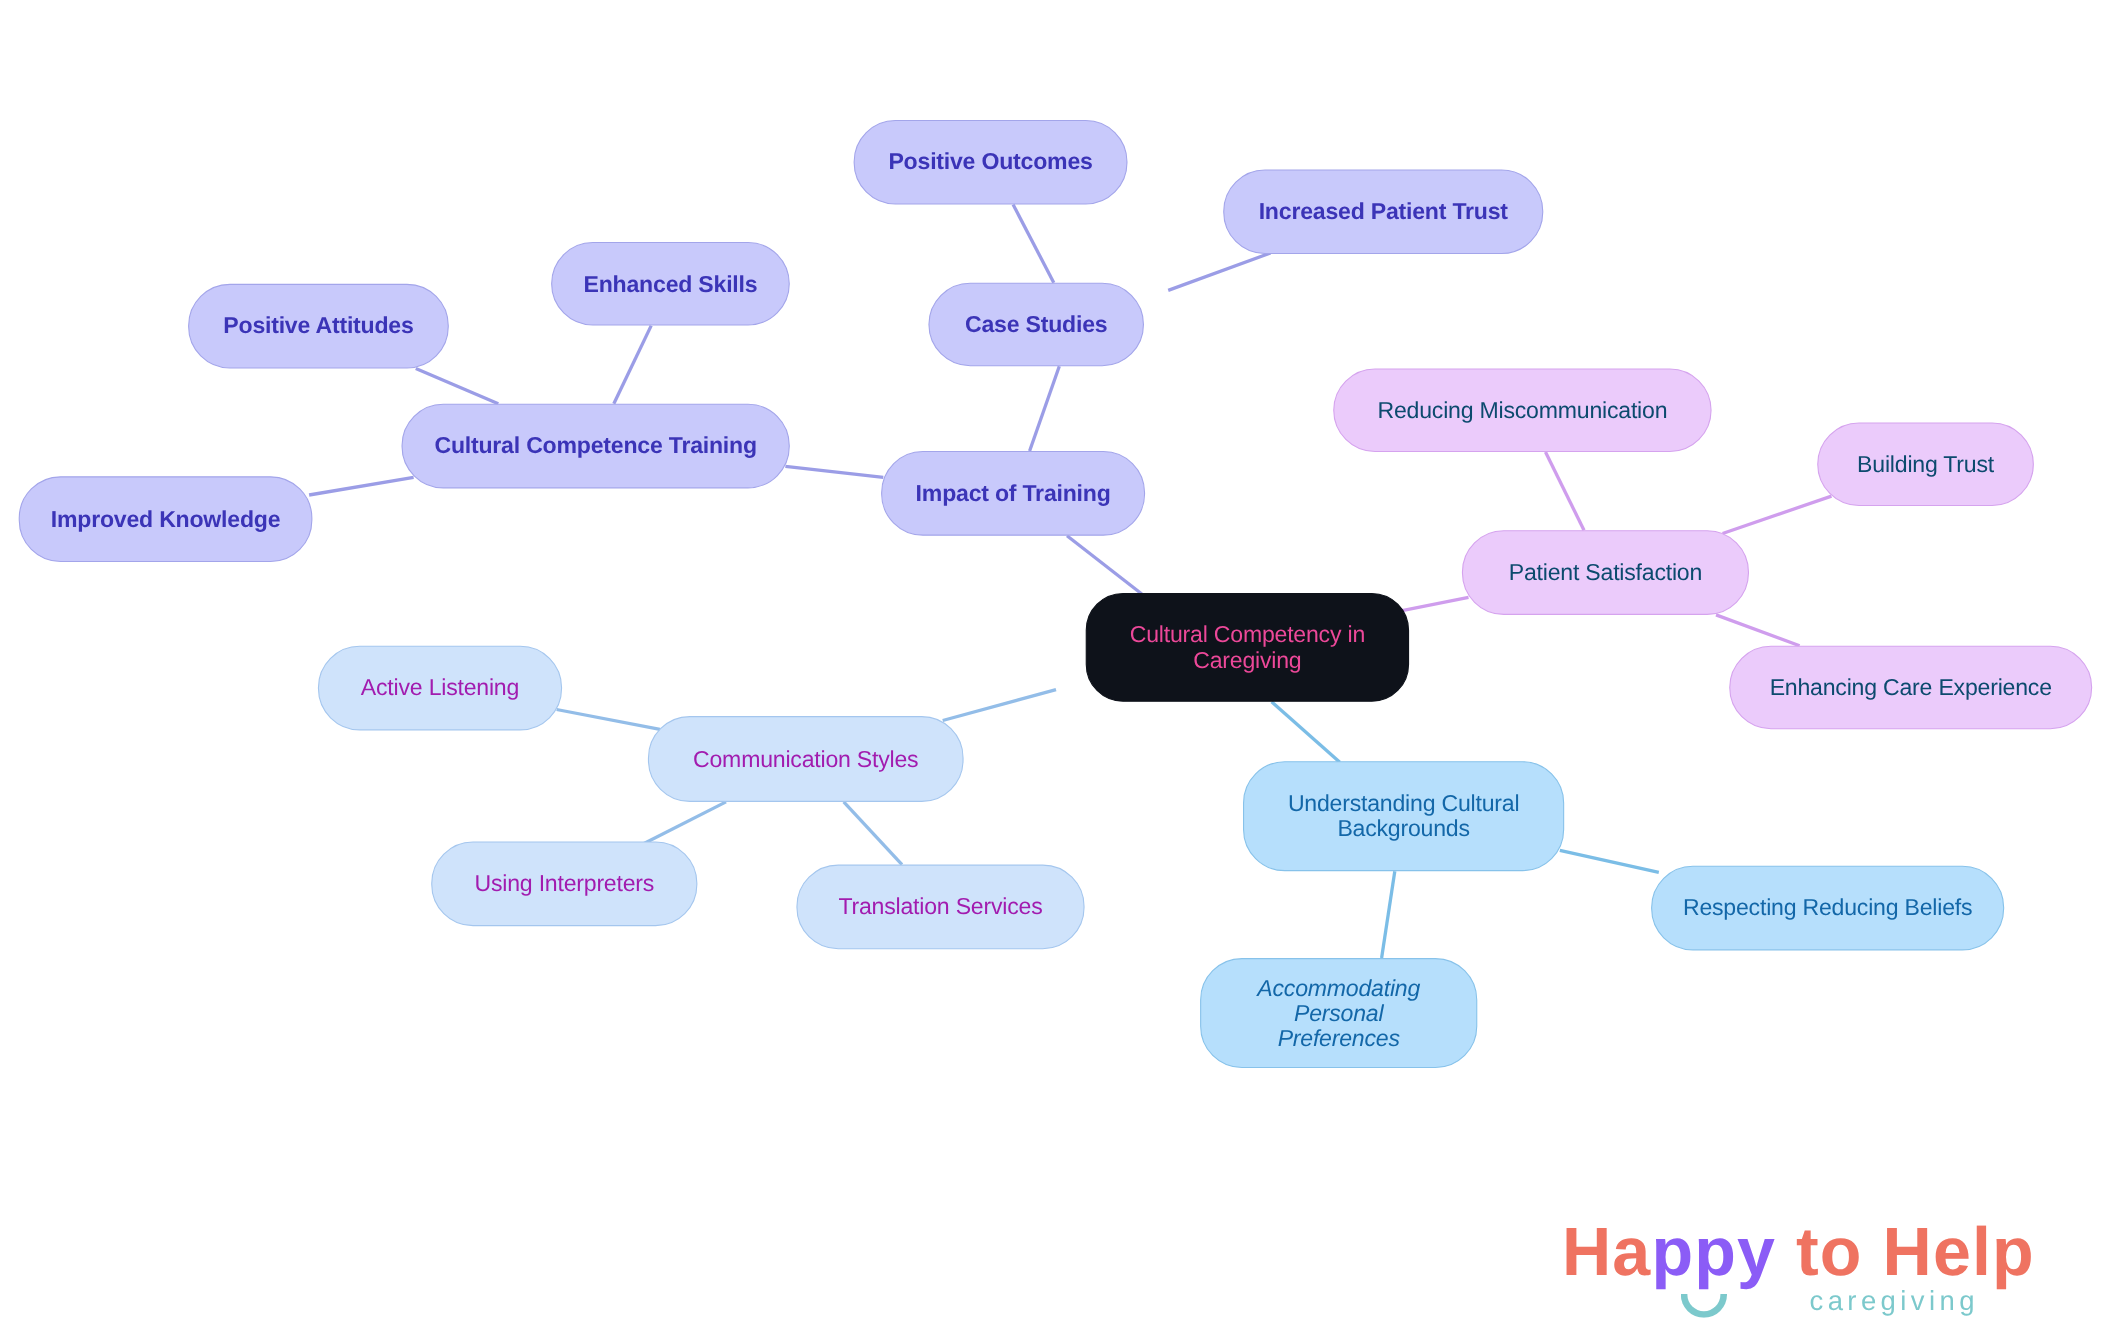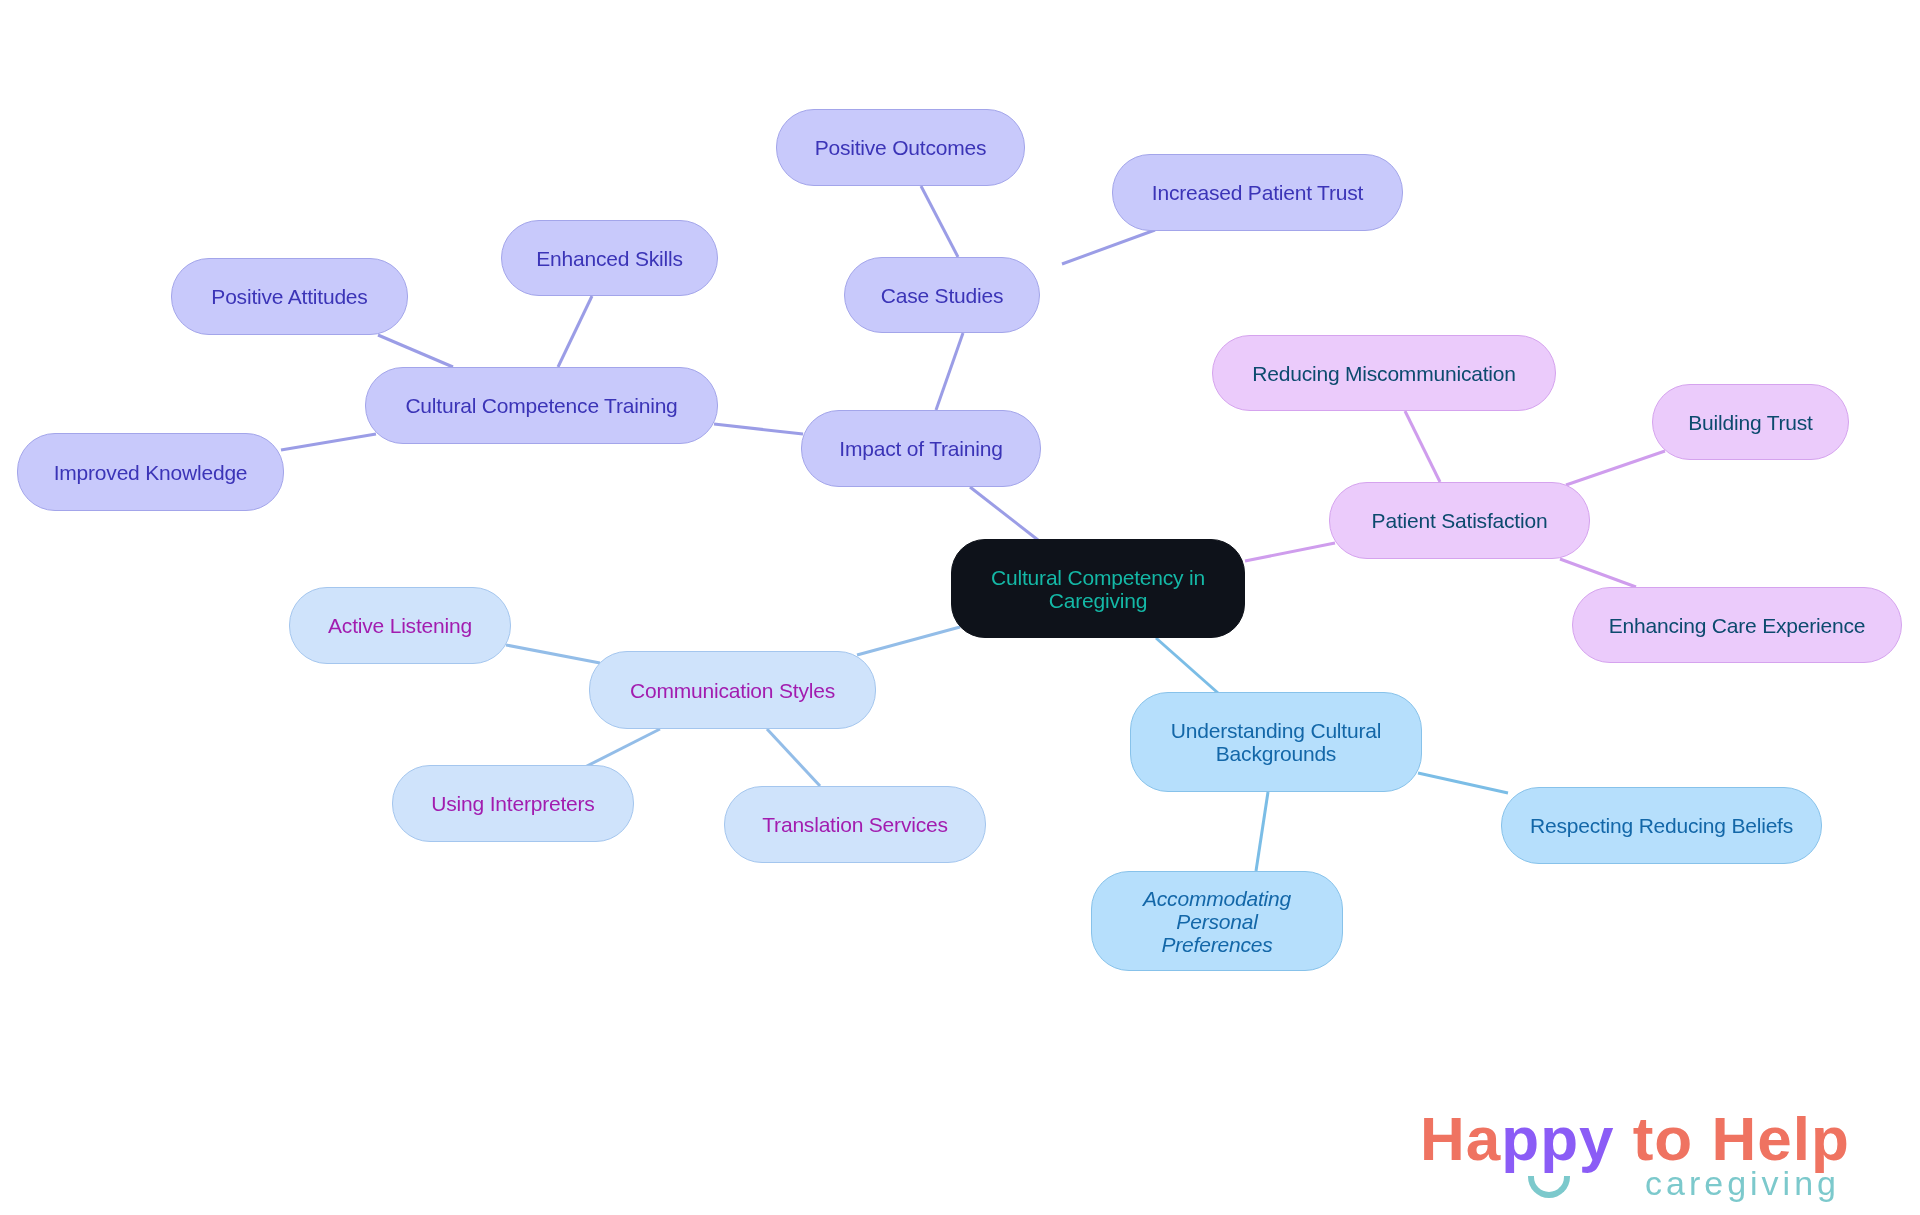--- a/index.html
+++ b/index.html
@@ -4,30 +4,30 @@
   <style>
     html, body { margin: 0; padding: 0; background: #ffffff; }
     body { width: 1920px; height: 1215px; position: relative; overflow: hidden; font-family: "Liberation Sans", "DejaVu Sans", sans-serif; }
     #edges { position: absolute; left: 0; top: 0; width: 1920px; height: 1215px; }
     .node {
       position: absolute; box-sizing: border-box;
       display: flex; align-items: center; justify-content: center; text-align: center;
       border-radius: 38px; border: 1.5px solid; font-size: 21px; line-height: 23px;
       padding: 0 18px; letter-spacing: -0.2px;
     }
-    .node.root { background: #0e121a; border-color: #0e121a; color: #14b8a6; border-radius: 34px; }
-    .node.indigo { background: #c8c9fb; border-color: #a3a5ea; color: #3b34b7; }
+    .node.root { background: #0e121a; border-color: #0e121a; color: #ec4899; border-radius: 34px; margin-left: 36px; }
+    .node.indigo { background: #c8c9fb; border-color: #a3a5ea; color: #3b34b7; font-weight: bold; }
     .node.violet { background: #ebcbfb; border-color: #d5a3ee; color: #0c4a6e; }
     .node.sky { background: #cfe3fb; border-color: #a4c6ee; color: #a21caf; }
     .node.cyan { background: #b6dffc; border-color: #87c2ea; color: #1367a8; }
     .logo { position: absolute; left: 1420px; top: 1104px; width: 460px; height: 100px; }
     .logo-main { position: absolute; left: 0; top: 0; font-size: 62px; font-weight: bold; letter-spacing: 1px; white-space: nowrap; line-height: 70px; }
     .logo-coral { color: #ef7361; }
     .logo-teal { color: #8b5cf6; }
-    .logo-sub { position: absolute; left: 225px; top: 62px; font-size: 34px; color: #7cc9cc; letter-spacing: 4px; line-height: 34px; }
+    .logo-sub { position: absolute; left: 225px; top: 62px; font-size: 25px; color: #7cc9cc; letter-spacing: 4px; line-height: 34px; }
     .logo-smile { position: absolute; left: 108px; top: 72px; width: 42px; height: 22px; border: 6px solid #7cc9cc; border-top: none; border-radius: 0 0 26px 26px; box-sizing: border-box; }
   </style>
 </head>
 <body>
 
 <svg id="edges" viewBox="0 0 1920 1215">
 
   <line x1="1038" y1="540" x2="970" y2="487" stroke="#9b9de6" stroke-width="3"></line>
   <line x1="936" y1="410" x2="963" y2="333" stroke="#9b9de6" stroke-width="3"></line>
   <line x1="958" y1="257" x2="921" y2="186" stroke="#9b9de6" stroke-width="3"></line>

